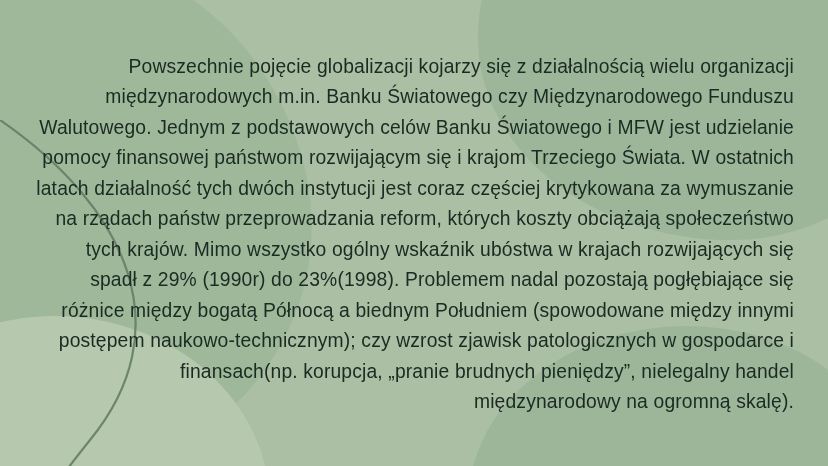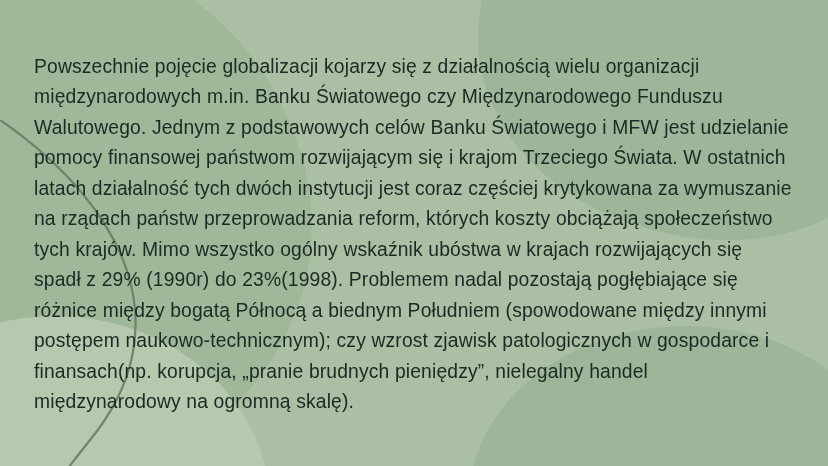--- a/index.html
+++ b/index.html
@@ -65,21 +65,21 @@
     height: 420px;
     pointer-events: none;
   }
   .body-text {
     position: absolute;
     left: 0;
     top: 0;
     width: 828px;
     padding: 52px 34px 0 34px;
     box-sizing: border-box;
-    text-align: left;
+    text-align: right;
     color: #1b2a22;
     font-size: 19.3px;
     line-height: 1.58;
     letter-spacing: 0.15px;
     white-space: pre-wrap;
   }
 </style>
 </head>
 <body>
 

